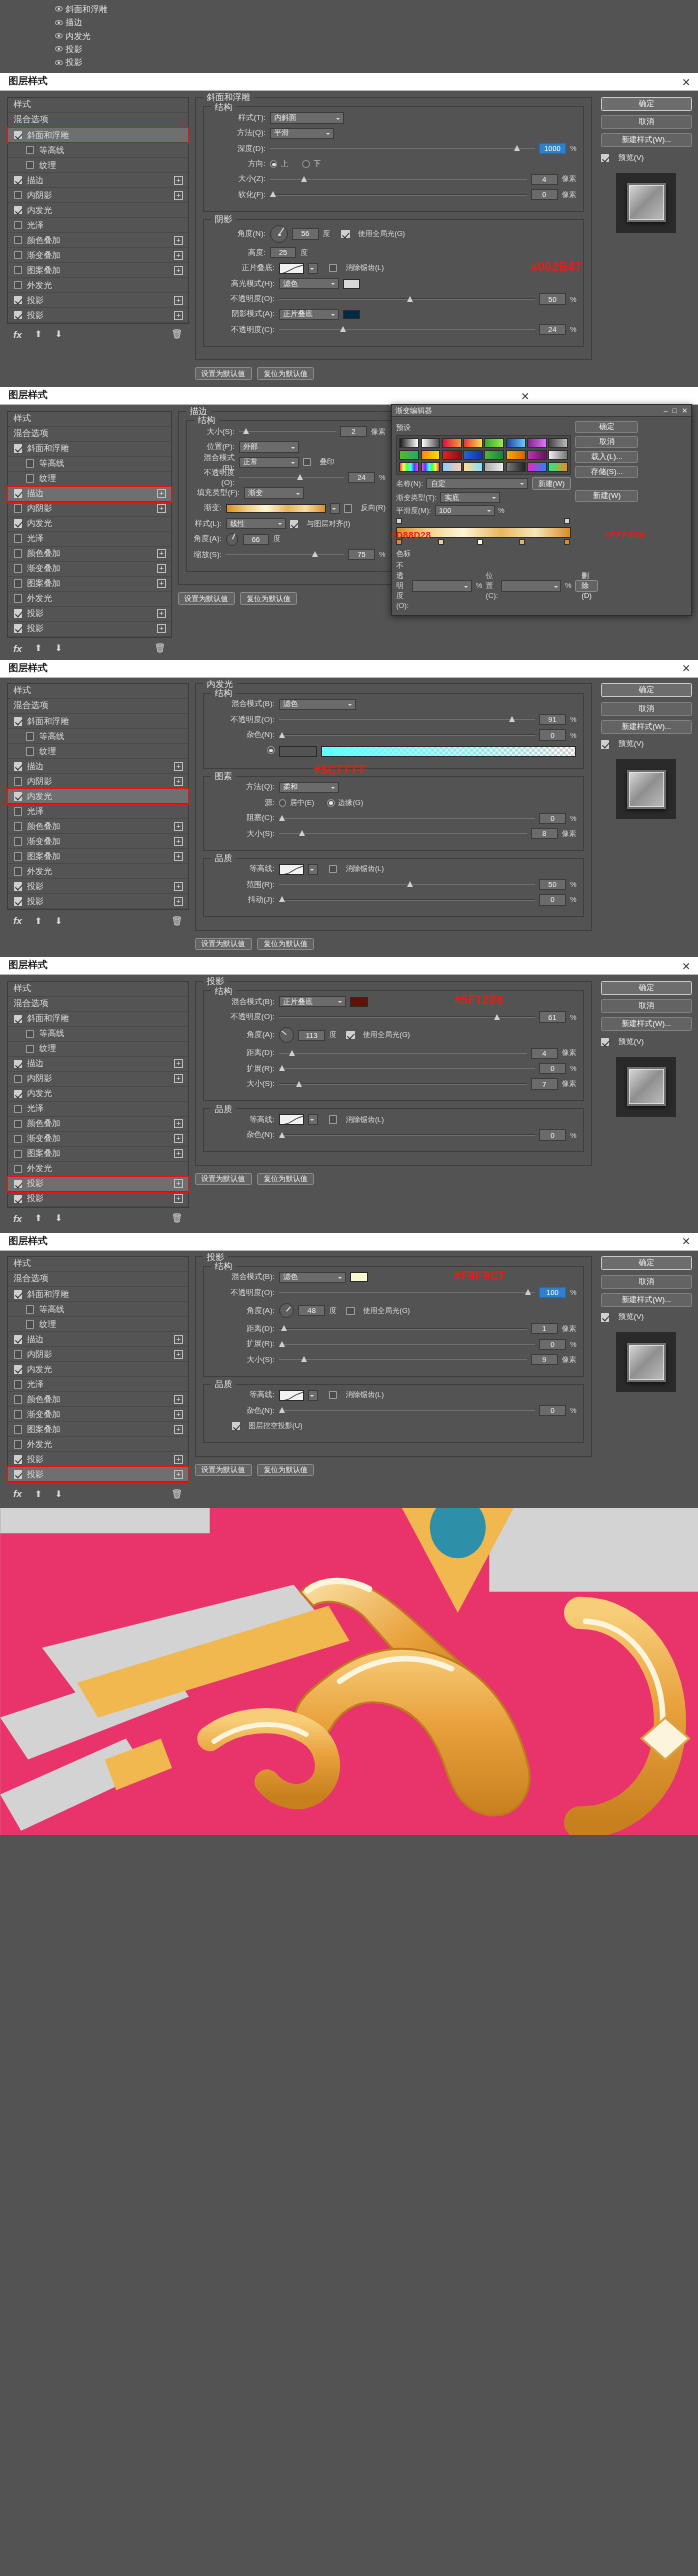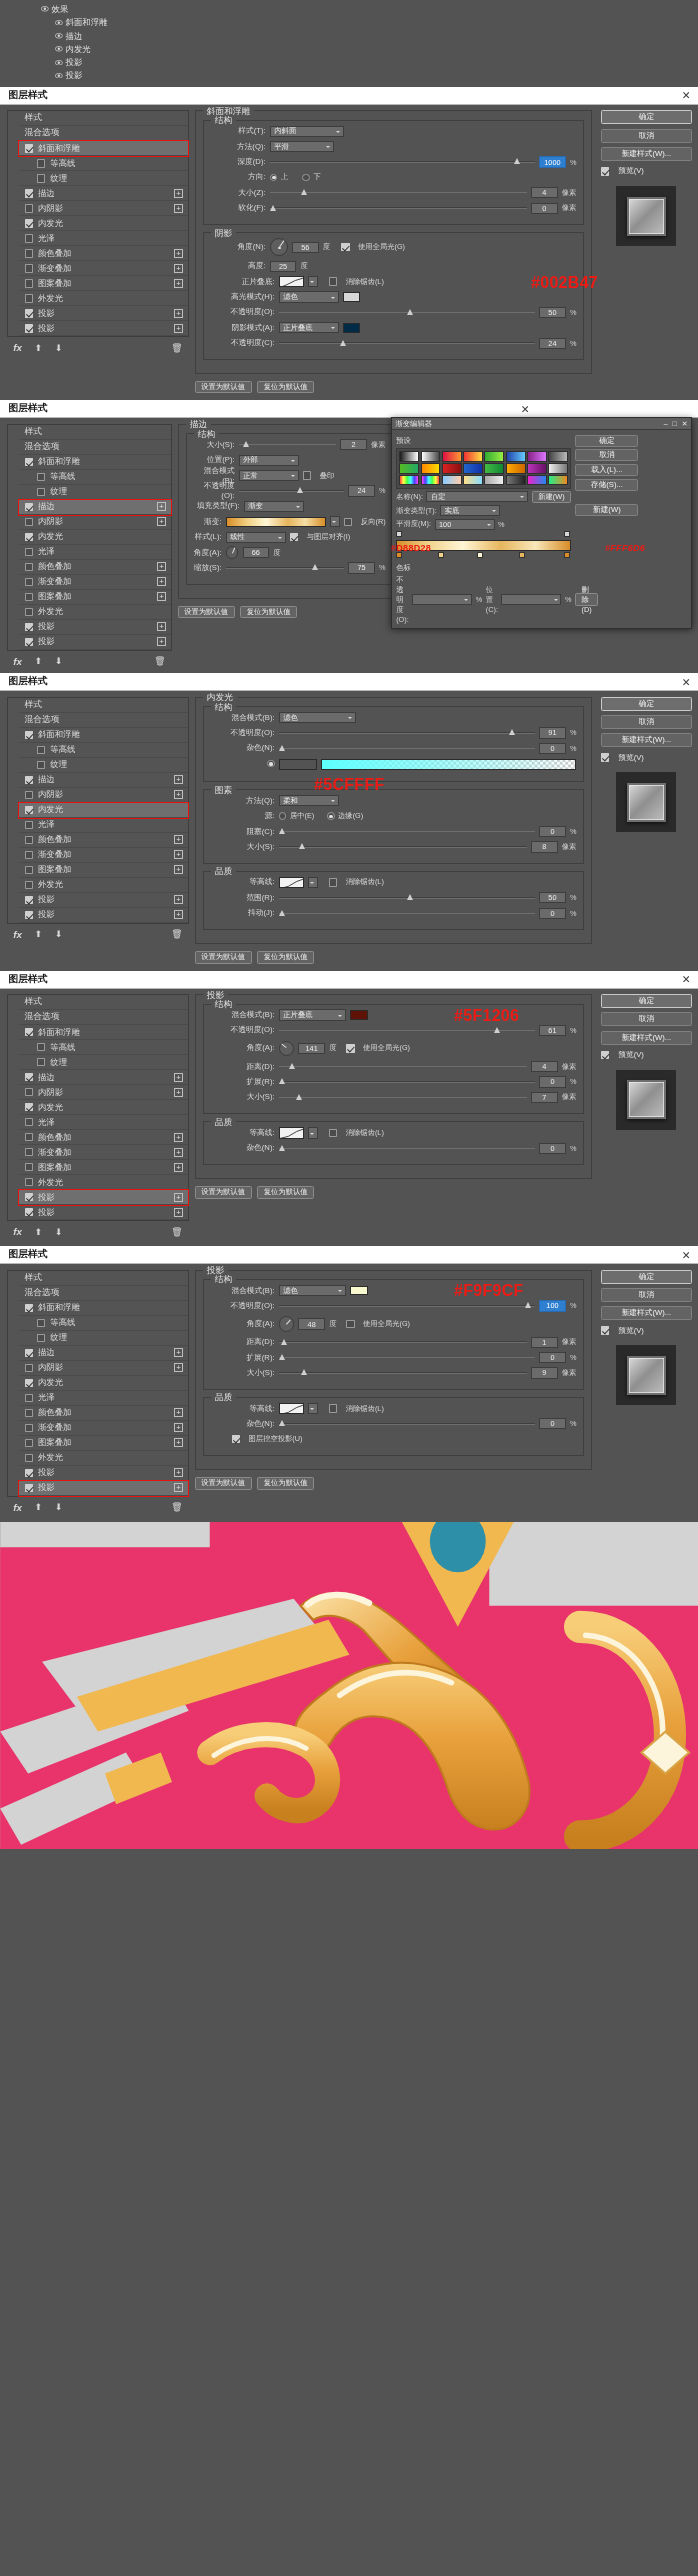--- a/index.html
+++ b/index.html
@@ -45,21 +45,21 @@
   .dlg-title {
     background:#ffffff; color:#1b1b1b; font-weight:bold; font-size:9.8px;
     height:18px; display:flex; align-items:center; padding:0 8.4px;
     border-bottom:0.7px solid #b8b8b8; position:relative;
   }
   .dlg-title .x { margin-left:auto; font-size:10.5px; color:#3b3b3b; font-weight:normal;}
   .dlg-body { display:flex; padding:5.6px 7px 7px 7px; gap:5.6px; }
 
   
   .style-list { width:182px; flex:0 0 182px; }
-  .sl-box { border:0.7px solid #3d3d3d; background:#545454;padding-left:11px; }
+  .sl-box { border:0.7px solid #3d3d3d; background:#545454; }
   .sl-item {
     height:15px; display:flex; align-items:center; padding-left:5.6px;
     border-bottom:0.7px solid #4a4a4a; font-size:8.4px; color:#dcdcdc;
     position:relative;
   }
   .sl-item.header { font-size:8.7px; }
   .sl-item.sel { background:#6f6f6f; }
   .sl-item.indent { padding-left:18px; }
   .cb {
     width:8.4px;height:8.4px;flex:0 0 8.4px;border:0.7px solid #9a9a9a;background:#4b4b4b;
@@ -136,21 +136,21 @@
     background:linear-gradient(135deg,#d9d9d9,#8f8f8f 48%,#bdbdbd);
     border:2.1px solid #6e6e6e;
     box-shadow:inset 0 0 0 0.7px #eaeaea, 0 2.1px 4.2px rgba(0,0,0,.7);
   }
 
   
   .dlg-foot { display:flex; gap:5.6px; padding:1.4px 0 0 0; }
   .btn-sm { height:12.6px; padding:0 5.6px; background:#636363; border:0.7px solid #8a8a8a; color:#ededed; font-size:7.3px; display:flex;align-items:center;justify-content:center;border-radius:1.4px;}
 
   
-  .anno { position:absolute; color:#ee1b15; font-weight:bold; font-size:16px; letter-spacing:0.3px; white-space:nowrap; z-index:20;}
+  .anno { position:absolute; color:#ee1b15; font-weight:bold; font-size:12px; letter-spacing:0.3px; white-space:nowrap; z-index:20;}
   .anno.sm { font-size:9px; }
 
   
   .gpicker{
     position:absolute; background:#535353; border:0.7px solid #2e2e2e; z-index:15;
     box-shadow:0 1.4px 7px rgba(0,0,0,.6);
   }
   .gp-title{height:12px;background:#5f5f5f;display:flex;align-items:center;padding:0 3.5px;font-size:7.3px;color:#e8e8e8;border-bottom:0.7px solid #3b3b3b;}
   .gp-title .ctrls{margin-left:auto;display:flex;gap:4.9px;font-size:7px;}
   .gp-body{display:flex;padding:4.2px;gap:4.2px;}
@@ -166,29 +166,20 @@
 
   
   .artwork { width:699px; height:327px; position:relative; overflow:hidden; }
 </style>
 </head>
 <body>
 
 <div class="page">
 
   <div class="layers-panel">
-    <div class="layer-row fx-row">
-      <span class="sub-eye">
-        <svg width="7.7" height="5.6" viewBox="0 0 13 9">
-            <ellipse cx="6.5" cy="4.5" rx="6" ry="4" fill="none" stroke="#d8d8d8" stroke-width="1.2"></ellipse>
-            <circle cx="6.5" cy="4.5" r="2" fill="#d8d8d8"></circle>
-          </svg>
-      </span>
-      <span class="fx-label">效果</span>
-    </div>
     <div class="layer-row fx-row2">
       <span class="sub-eye"><svg width="7.7" height="5.6" viewBox="0 0 13 9">
             <ellipse cx="6.5" cy="4.5" rx="6" ry="4" fill="none" stroke="#d8d8d8" stroke-width="1.2"></ellipse>
             <circle cx="6.5" cy="4.5" r="2" fill="#d8d8d8"></circle>
           </svg></span>
       <span class="fx-label">斜面和浮雕</span>
     </div>
     <div class="layer-row fx-row2">
       <span class="sub-eye"><svg width="7.7" height="5.6" viewBox="0 0 13 9">
             <ellipse cx="6.5" cy="4.5" rx="6" ry="4" fill="none" stroke="#d8d8d8" stroke-width="1.2"></ellipse>
@@ -999,21 +990,21 @@
                   <span class="knob" style="left:84%"></span>
                 </span>
                 <span class="numbox">61</span>
                 <span class="unit">%</span>
               </div>
             <div class="row" style="height:18px">
                 <span class="lbl w90">角度(A):</span>
                 <span class="angle-dial" style="width:15.4px;height:15.4px">
                   <span class="hand" style="transform:rotate(-141deg);width:6.3px"></span>
                 </span>
-                <span class="numbox">141</span>
+                <span class="numbox">113</span>
                 <span class="unit">度</span>
                 <span class="chk-inline" style="margin-left:5.6px">
                   <span class="cb on"></span>
                   <span>使用全局光(G)</span>
                 </span>
               </div>
             <div class="row">
                 <span class="lbl w90">距离(D):</span>
                 <span class="slider">
                   <span class="track"></span>

